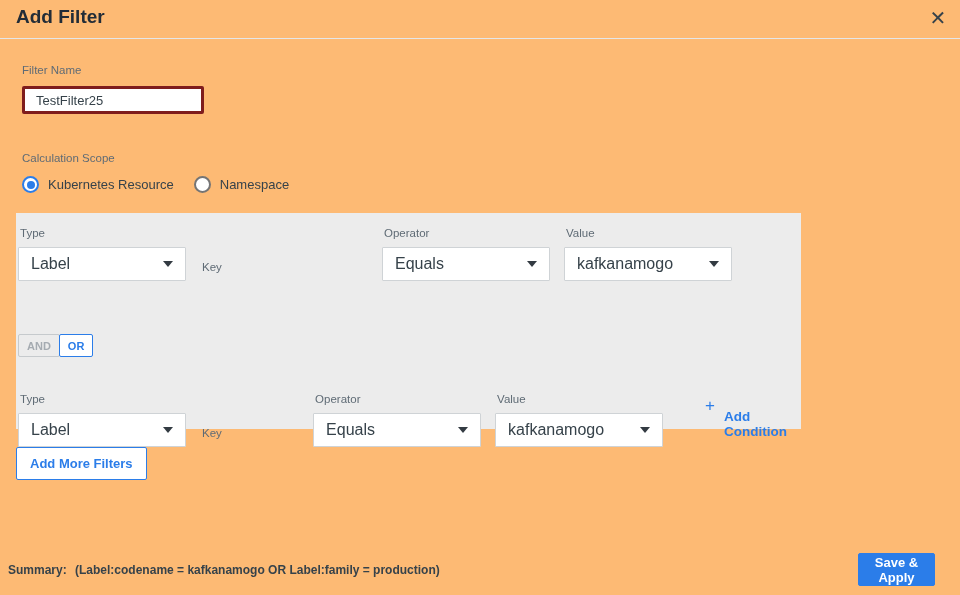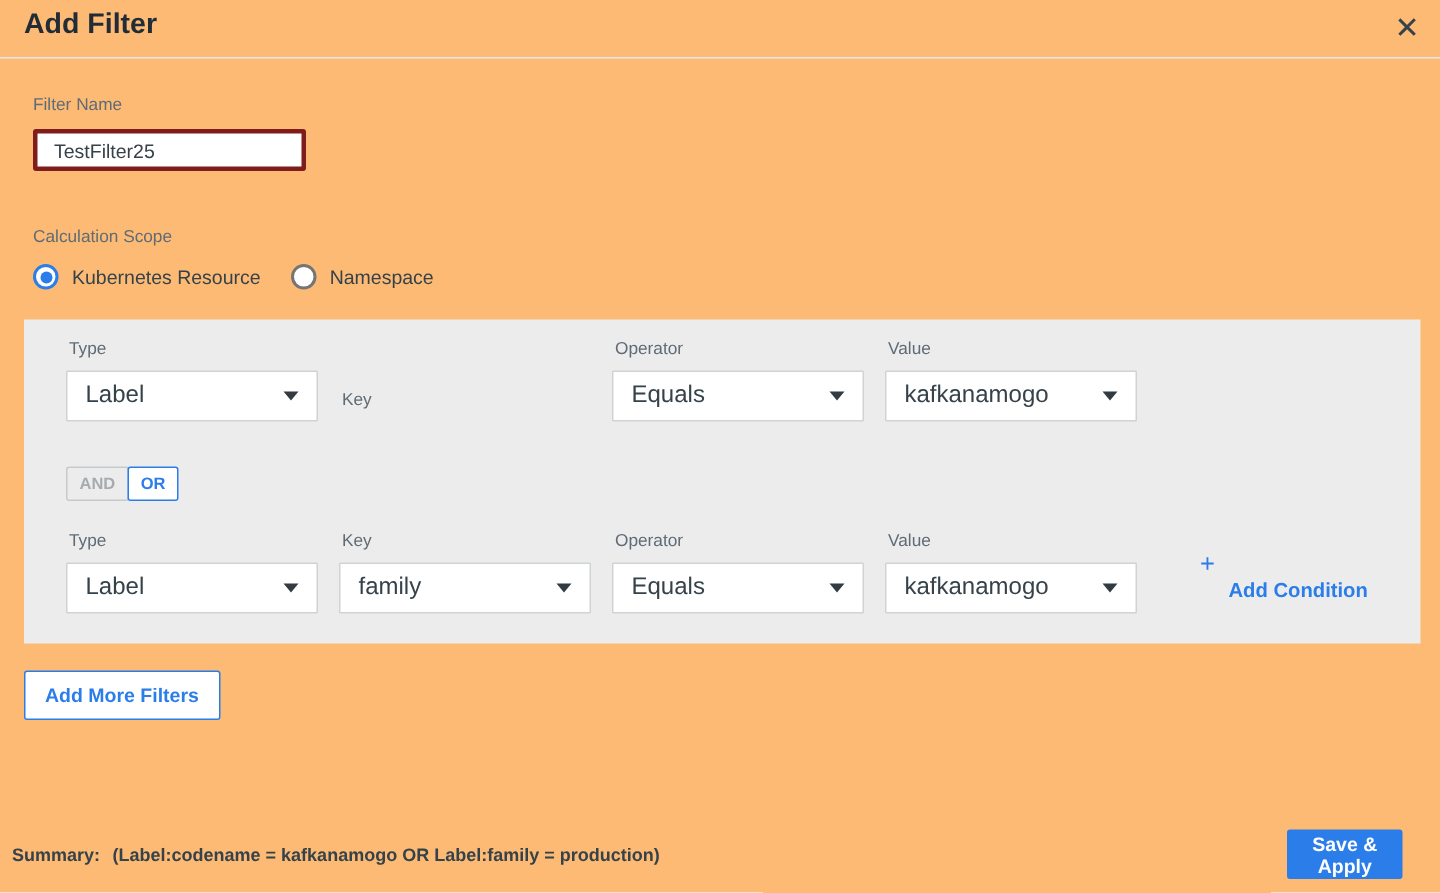--- a/index.html
+++ b/index.html
@@ -35,40 +35,40 @@
     width:17px; height:17px; border-radius:50%; border:2px solid #757575;
     margin-right:9px; position:relative; background:#fff; flex:0 0 auto;
   }
   .radio-circle.selected { border-color:#2b7de9; }
   .radio-circle.selected::after {
     content:""; position:absolute; left:2.5px; top:2.5px; width:8px; height:8px;
     border-radius:50%; background:#2b7de9;
   }
   .radio-label { font-size:13px; color:#36424a; }
   .conditions-panel {
-    position:absolute; left:16px; top:213px; width:931px; height:216px;
-    background:#ececec; padding:14px 14px 0 28px;
+    position:absolute; left:16px; top:213px; width:785px; height:216px;
+    background:#ececec; padding:14px 14px 0 2px;
   }
   .cond-row { display:flex; align-items:flex-end; }
   .cond-field { width:168px; margin-right:14px; }
   .cond-field .field-label { display:block; margin-bottom:8px; padding-left:2px; }
   .dropdown {
     width:168px; height:34px; background:#fff; border:1px solid #cfd3d6; border-radius:1px;
     display:flex; align-items:center; justify-content:space-between;
     padding:0 12px; cursor:pointer;
   }
   .dropdown-value { font-size:16px; color:#36424a; }
   .caret {
     width:0; height:0; border-left:5px solid transparent; border-right:5px solid transparent;
     border-top:6px solid #333b42;
   }
   .logic-toggle { display:flex; margin:30px 0 16px 0; }
   .toggle-seg {
     height:23px; display:flex; align-items:center; font-size:11px; font-weight:700;
-    cursor:pointer; padding:0 8px; border-radius:2px;
+    cursor:pointer; padding:0 8px; border-radius:2px;margin-top:23px;
   }
   .toggle-and { border:1px solid #c6cacd; color:#a5abb1; background:transparent; }
   .toggle-or { border:1px solid #2b7de9; color:#2b7de9; background:#fff; margin-left:-1px; }
   .add-condition {
     display:flex; align-items:center; margin-left:28px; margin-bottom:8px;
     color:#2b7de9; cursor:pointer;
   }
   .add-condition .plus { font-size:17px; font-weight:400; margin-right:9px; }
   .add-condition .txt { font-size:13.5px; font-weight:700;margin-top:36px; }
   .add-more-filters {
@@ -153,24 +153,20 @@
     <div class="cond-row">
       <div class="cond-field">
         <span class="field-label">Type</span>
         <div class="dropdown">
           <span class="dropdown-value">Label</span>
           <span class="caret"></span>
         </div>
       </div>
       <div class="cond-field">
         <span class="field-label">Key</span>
-        <div class="dropdown">
-          <span class="dropdown-value">family</span>
-          <span class="caret"></span>
-        </div>
       </div>
       <div class="cond-field">
         <span class="field-label">Operator</span>
         <div class="dropdown">
           <span class="dropdown-value">Equals</span>
           <span class="caret"></span>
         </div>
       </div>
       <div class="cond-field">
         <span class="field-label">Value</span>

